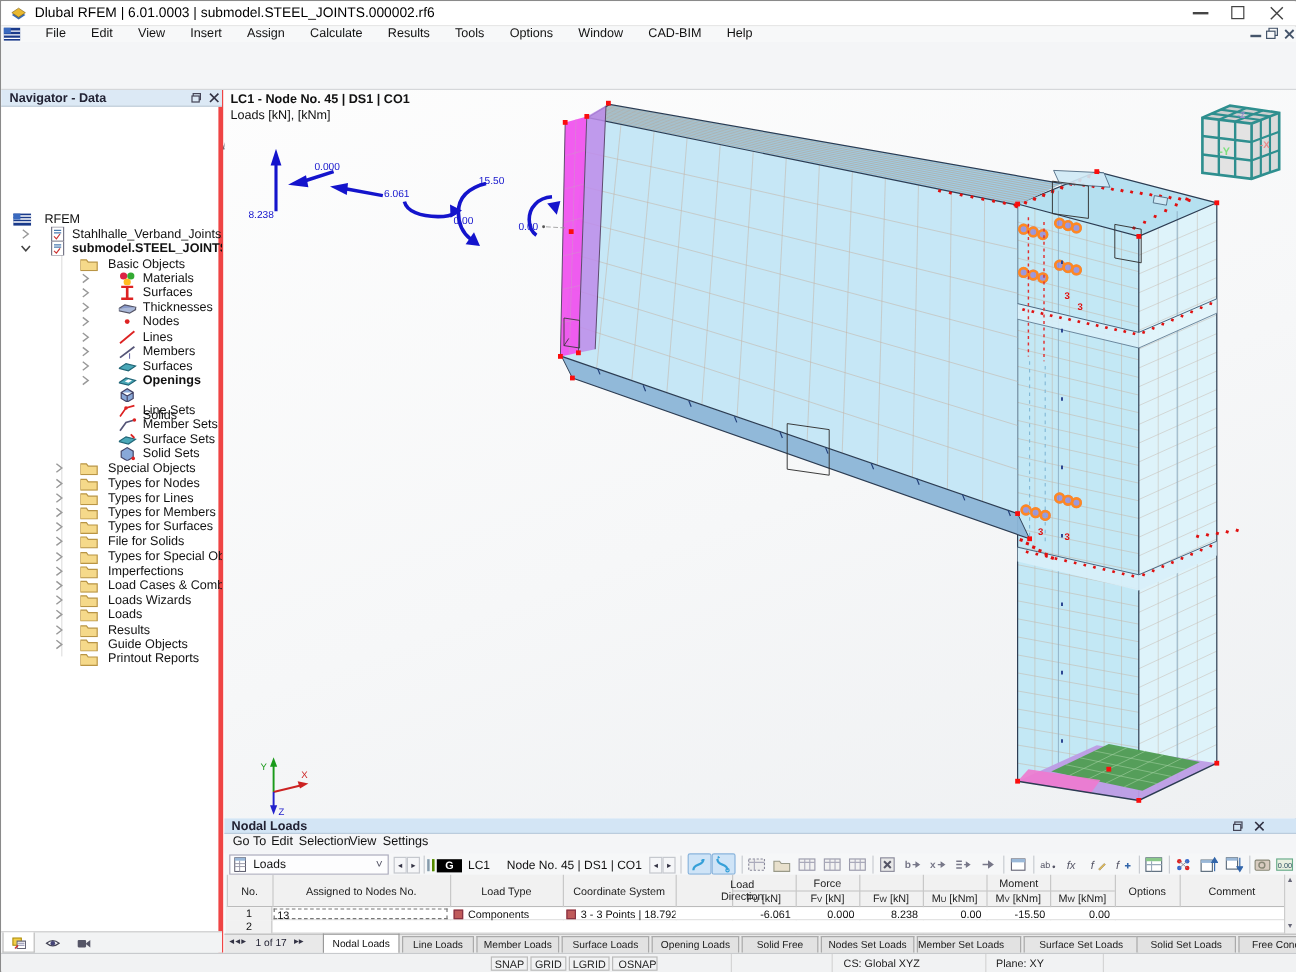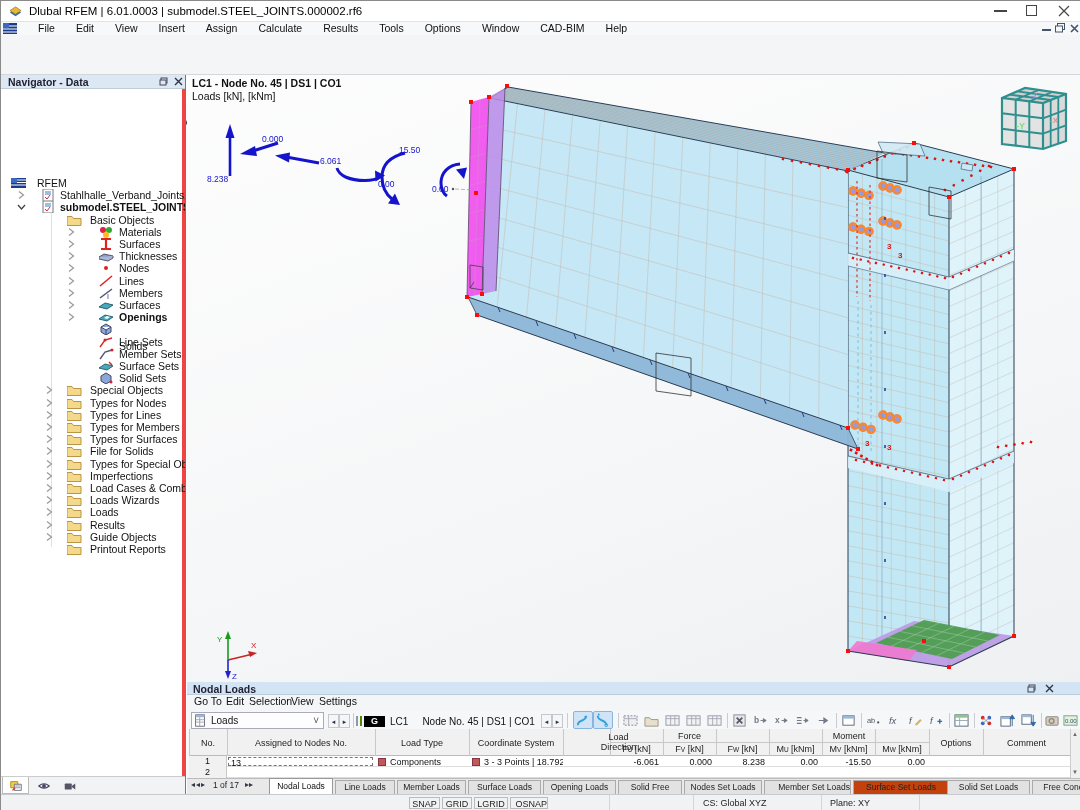--- a/index.html
+++ b/index.html
@@ -1263,22 +1263,22 @@
       <div style="position:absolute;left:190px;top:779px;font-size:8px;color:#334;letter-spacing:1px">◂◂▸</div>
       <div style="position:absolute;left:212px;top:779px;font-size:8.5px;color:#223">1 of 17</div>
       <div style="position:absolute;left:244px;top:779px;font-size:8px;color:#334">▸▸</div>
       <div style="position:absolute;left:268px;top:777px;width:64px;height:16px;background:#fff;border:1px solid #999;border-bottom:none;font-size:8.5px;text-align:center;line-height:15px;z-index:2">Nodal Loads</div>
       <div style="position:absolute;left:334px;top:779px;width:60px;height:14px;background:#e2e2e2;border:1px solid #aaa;border-bottom:none;font-size:8.5px;text-align:center;line-height:13px;color:#222">Line Loads</div>
       <div style="position:absolute;left:396px;top:779px;width:69px;height:14px;background:#e2e2e2;border:1px solid #aaa;border-bottom:none;font-size:8.5px;text-align:center;line-height:13px;color:#222">Member Loads</div>
       <div style="position:absolute;left:467px;top:779px;width:73px;height:14px;background:#e2e2e2;border:1px solid #aaa;border-bottom:none;font-size:8.5px;text-align:center;line-height:13px;color:#222">Surface Loads</div>
       <div style="position:absolute;left:542px;top:779px;width:73px;height:14px;background:#e2e2e2;border:1px solid #aaa;border-bottom:none;font-size:8.5px;text-align:center;line-height:13px;color:#222">Opening Loads</div>
       <div style="position:absolute;left:617px;top:779px;width:64px;height:14px;background:#e2e2e2;border:1px solid #aaa;border-bottom:none;font-size:8.5px;text-align:center;line-height:13px;color:#222">Solid Free</div>
       <div style="position:absolute;left:683px;top:779px;width:78px;height:14px;background:#e2e2e2;border:1px solid #aaa;border-bottom:none;font-size:8.5px;text-align:center;line-height:13px;color:#222">Nodes Set Loads</div>
-      <div style="position:absolute;left:763px;top:779px;width:87px;height:14px;background:#e2e2e2;border:1px solid #aaa;border-bottom:none;font-size:8.5px;text-align:right;line-height:13px;color:#222">Member Set Loads</div>
-      <div style="position:absolute;left:852px;top:779px;width:96px;height:14px;background:#c2410c;border:1px solid #aaa;border-bottom:none;font-size:8.5px;text-align:center;line-height:13px;color:#222">Surface Set Loads</div>
+      <div style="position:absolute;left:763px;top:779px;width:87px;height:14px;background:#e2e2e2;border:1px solid #aaa;border-bottom:none;font-size:8.5px;text-align:left;line-height:13px;color:#222">Member Set Loads</div>
+      <div style="position:absolute;left:852px;top:779px;width:96px;height:14px;background:#e5e5e5;border:1px solid #aaa;border-bottom:none;font-size:8.5px;text-align:center;line-height:13px;color:#222">Surface Set Loads</div>
       <div style="position:absolute;left:946px;top:779px;width:83px;height:14px;background:#e2e2e2;border:1px solid #aaa;border-bottom:none;font-size:8.5px;text-align:center;line-height:13px;color:#222">Solid Set Loads</div>
       <div style="position:absolute;left:1031px;top:779px;width:119px;height:14px;background:#e2e2e2;border:1px solid #aaa;border-bottom:none;font-size:8.5px;text-align:center;line-height:13px;color:#222">Free Concentrated Loads</div>
     </div>
 
 <div style="position:absolute;left:0;top:793px;width:1080px;height:17px;background:#f1f2f3;border-top:1px solid #c8cacd;font-size:9px;color:#222">
   <div style="position:absolute;left:408px;top:2px;width:31px;height:12px;border:1px solid #bbb;text-align:center;line-height:12px">SNAP</div>
   <div style="position:absolute;left:441px;top:2px;width:30px;height:12px;border:1px solid #bbb;text-align:center;line-height:12px">GRID</div>
   <div style="position:absolute;left:473px;top:2px;width:34px;height:12px;border:1px solid #bbb;text-align:center;line-height:12px">LGRID</div>
   <div style="position:absolute;left:509px;top:2px;width:38px;height:12px;border:1px solid #bbb;text-align:right;line-height:12px">OSNAP</div>
   <div style="position:absolute;left:608px;top:0;width:1px;height:17px;background:#d5d5d5"></div>

